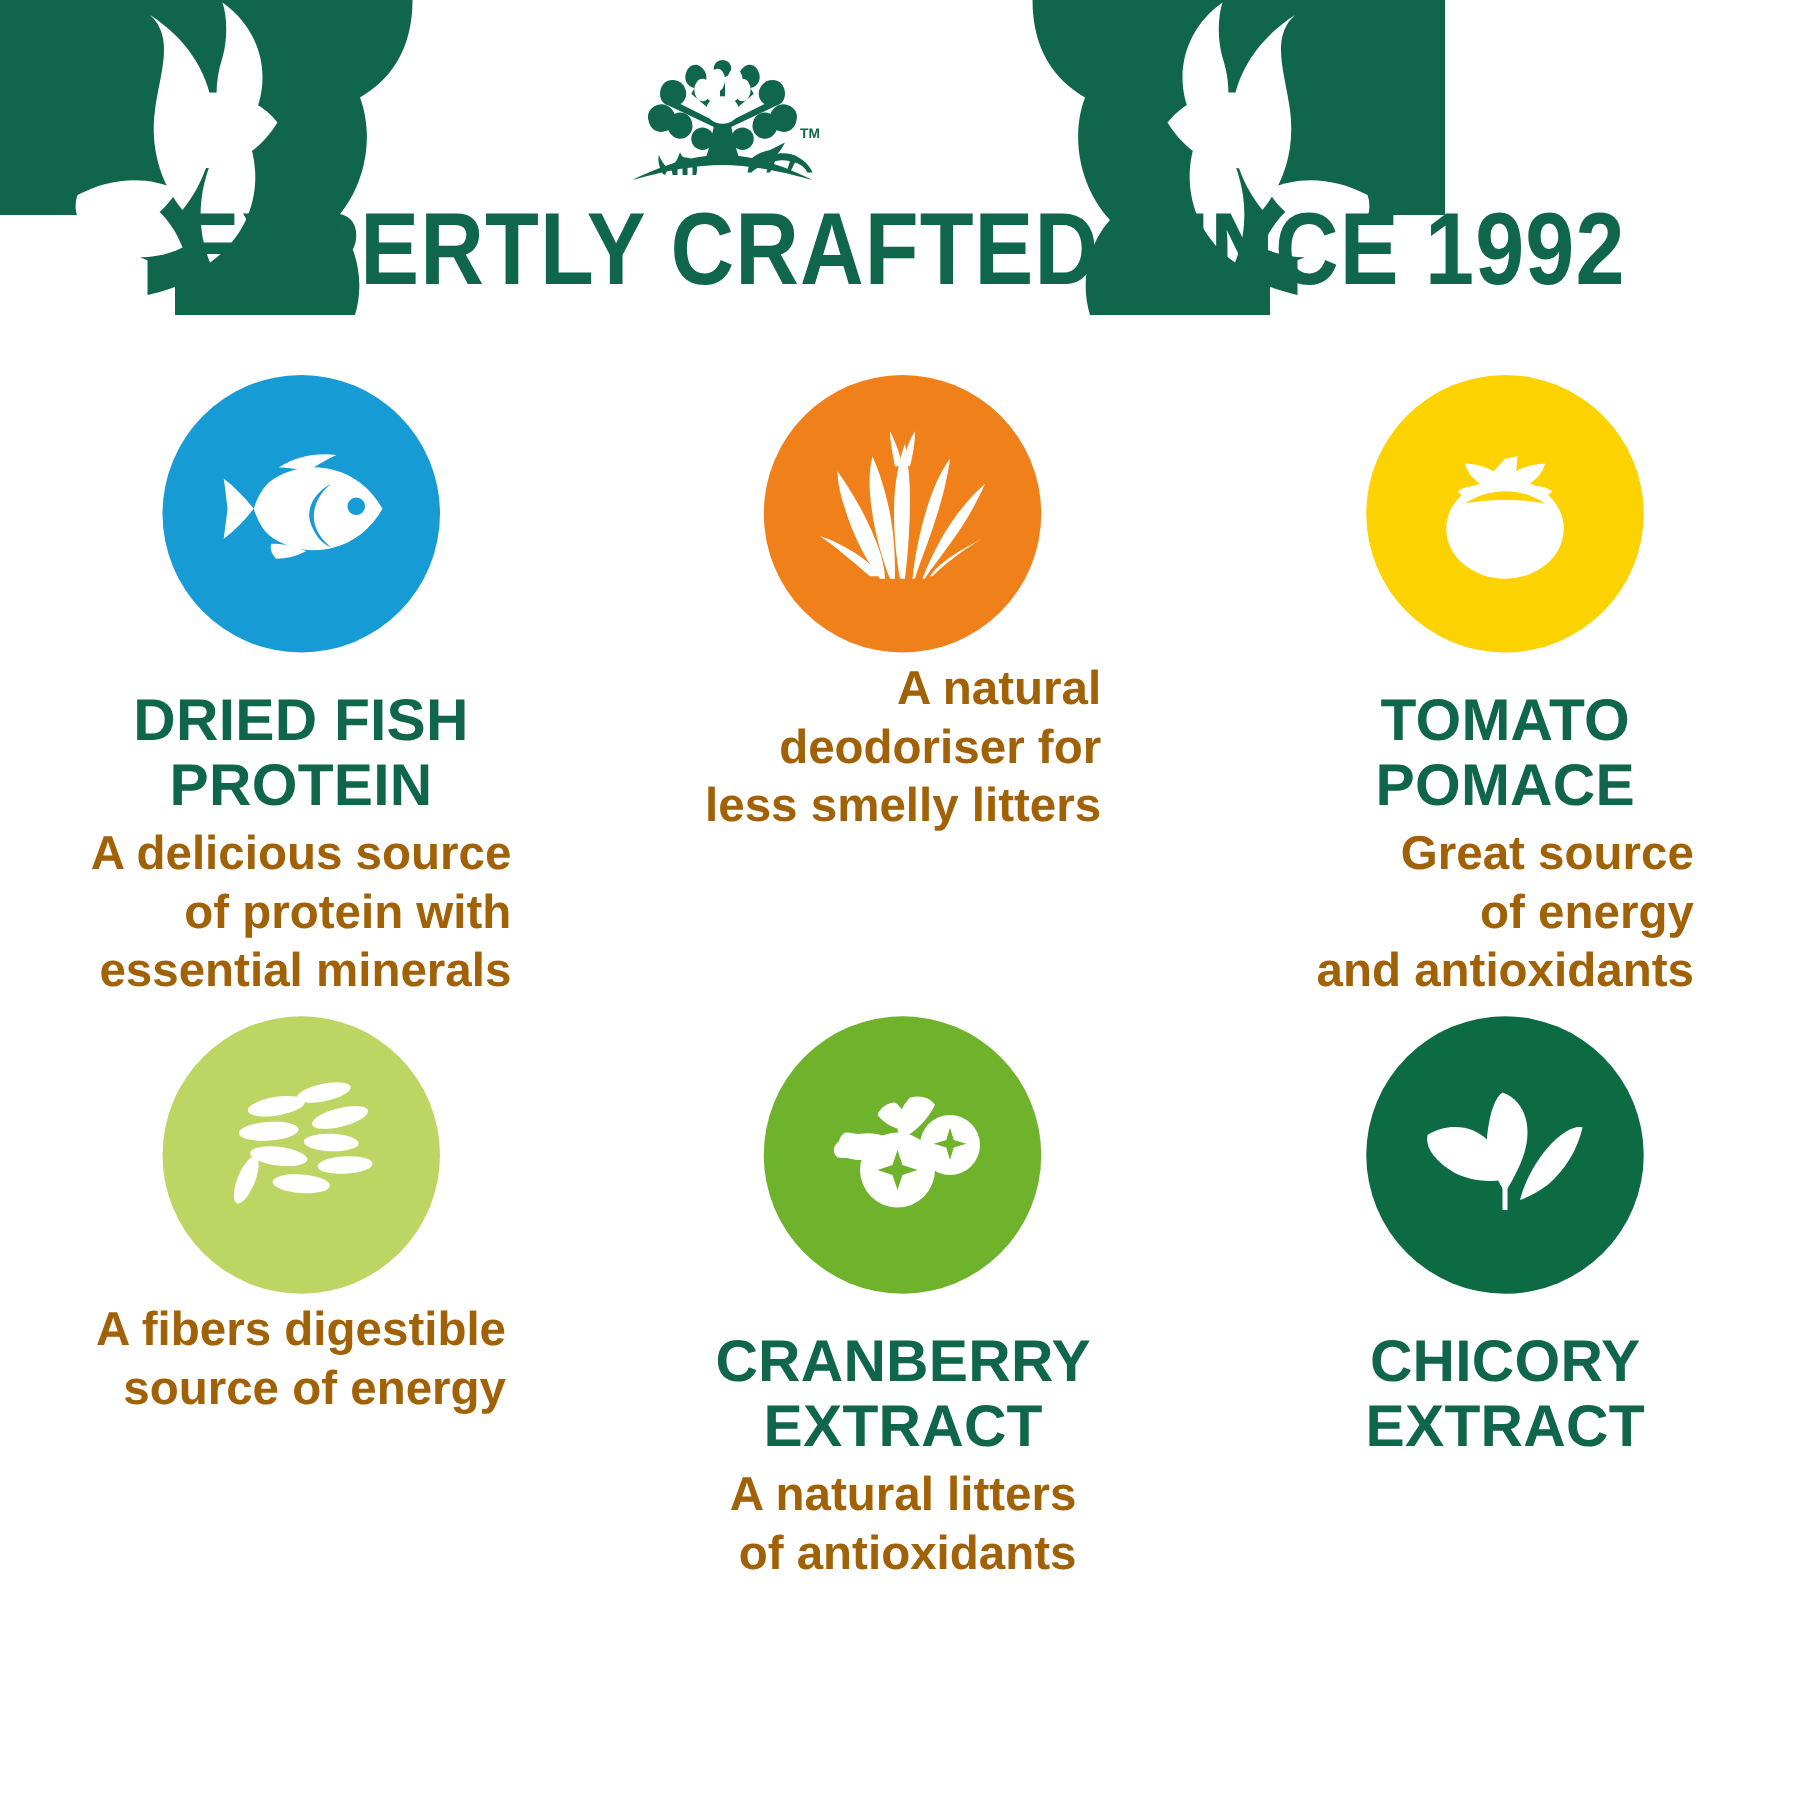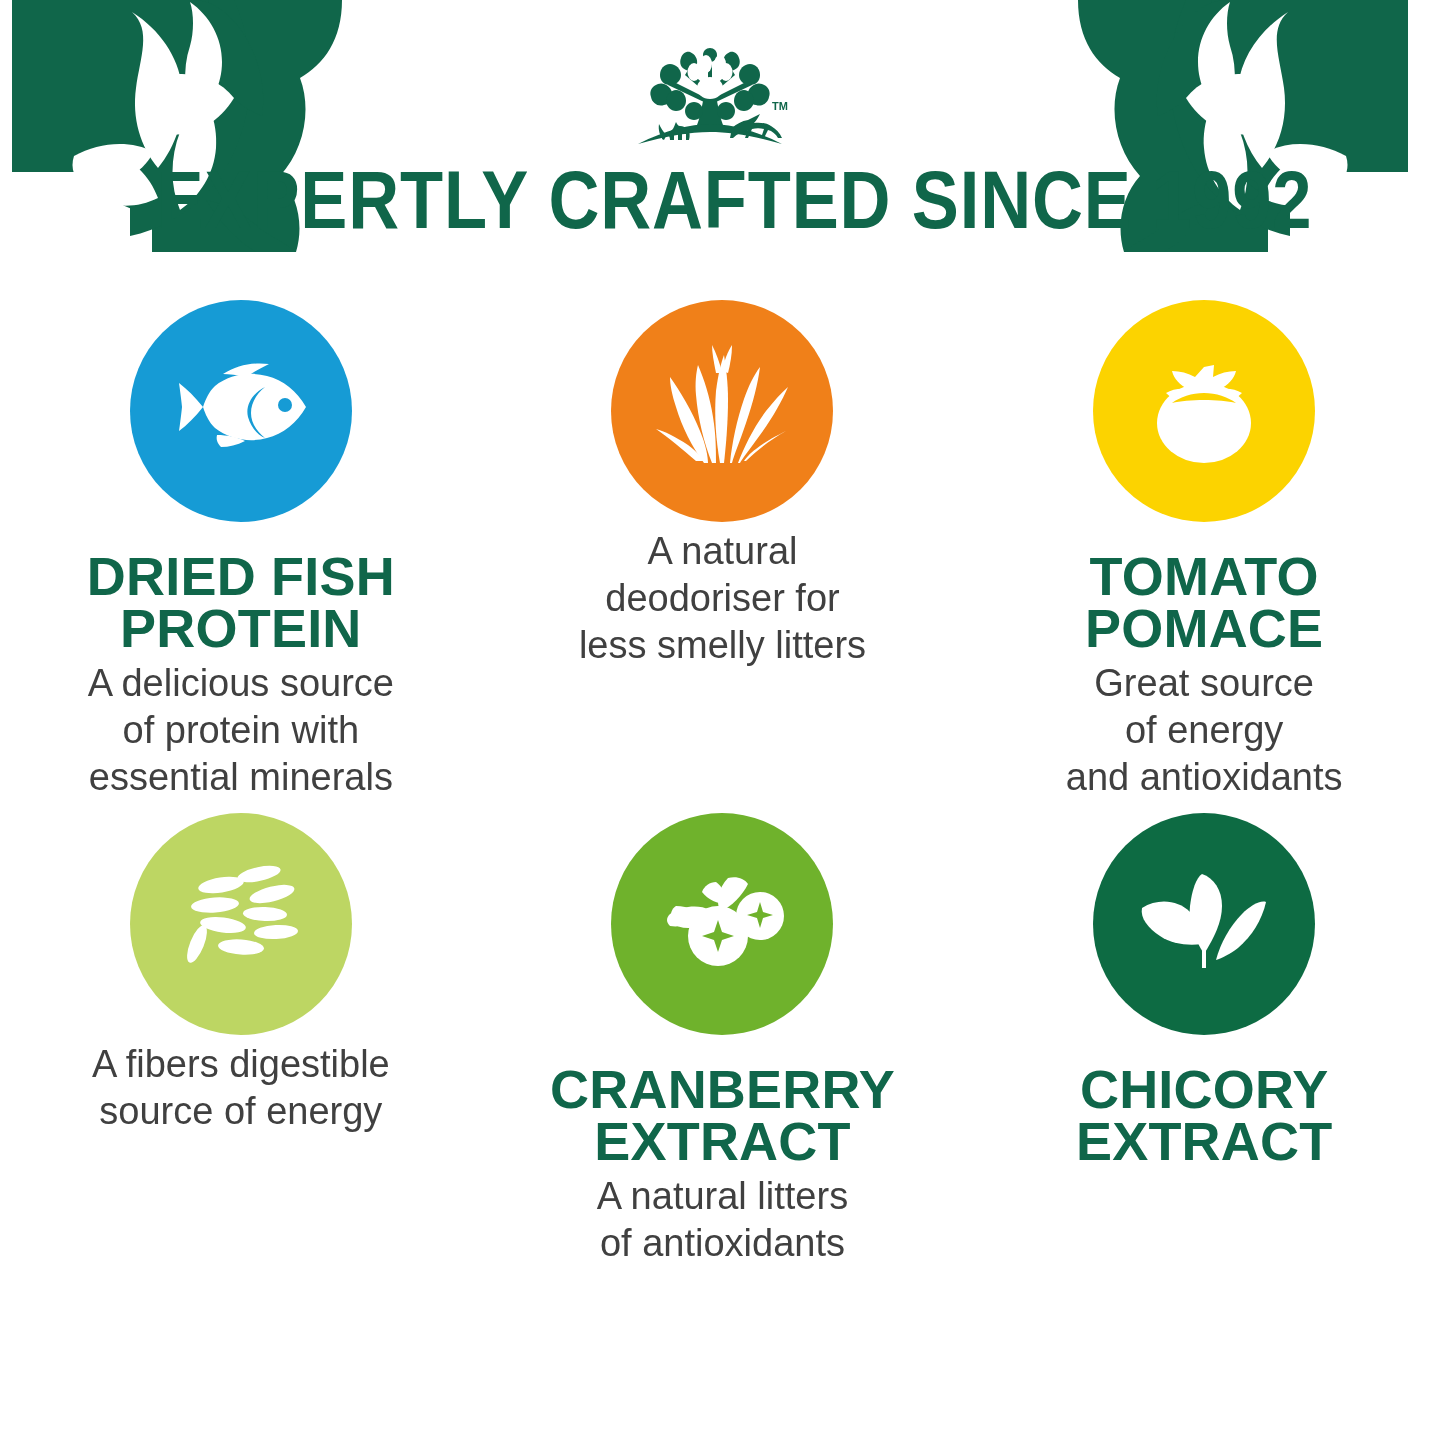--- a/index.html
+++ b/index.html
@@ -11,22 +11,22 @@
     height: 1445px;
     background: #ffffff;
     font-family: "Liberation Sans", sans-serif;
     overflow: hidden;
     position: relative;
   }
 
   
   #header-band {
     position: absolute;
-    left: 12px; top: 0;
-    width: 1396px;
+    left: 0; top: 0;
+    width: 1156px;
     height: 262px;
   }
   .corner-deco {
     position: absolute;
     top: 0;
     width: 360px;
     height: 262px;
   }
   #corner-left  { left: 0; }
   #corner-right { right: 0; transform: scaleX(-1); }
@@ -81,35 +81,35 @@
     display: flex;
     align-items: center;
     justify-content: center;
     flex: 0 0 auto;
   }
   .icon-circle svg { display: block; }
 
   .ingredient-title {
     margin-top: 28px;
     text-align: center;
-    font-size: 54px;
+    font-size: 47px;
     line-height: 52px;
     font-weight: bold;
     letter-spacing: 0.2px;
     color: #10664a;
     text-transform: uppercase;
     white-space: pre-line;
   }
   .ingredient-desc {
     margin-top: 6px;
-    text-align: center;
+    text-align: right;
     font-size: 38px;
     line-height: 47px;
-    font-weight: normal;
-    color: #404040;
+    font-weight: bold;
+    color: #a16207;
     white-space: pre-line;
   }
 </style>
 </head>
 <body>
 
 <div id="header-band">
 
   <div class="corner-deco" id="corner-left">
     <svg viewBox="0 0 360 262" width="360" height="262" aria-hidden="true">

